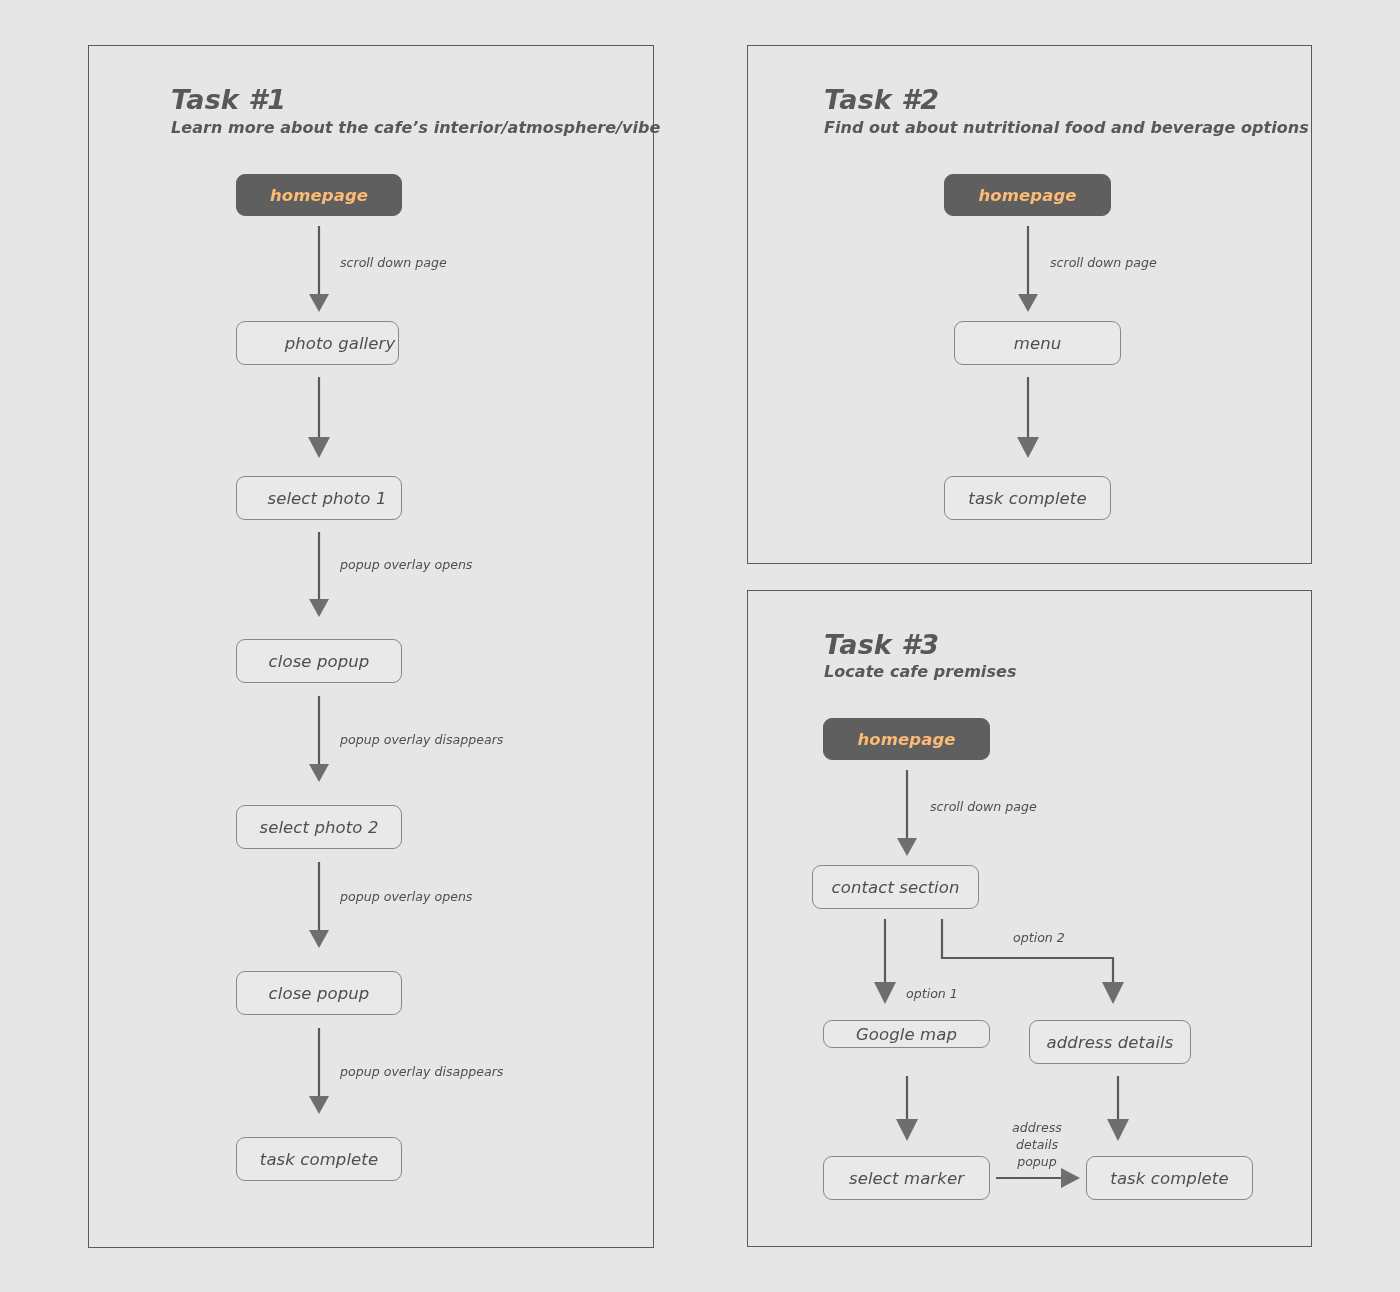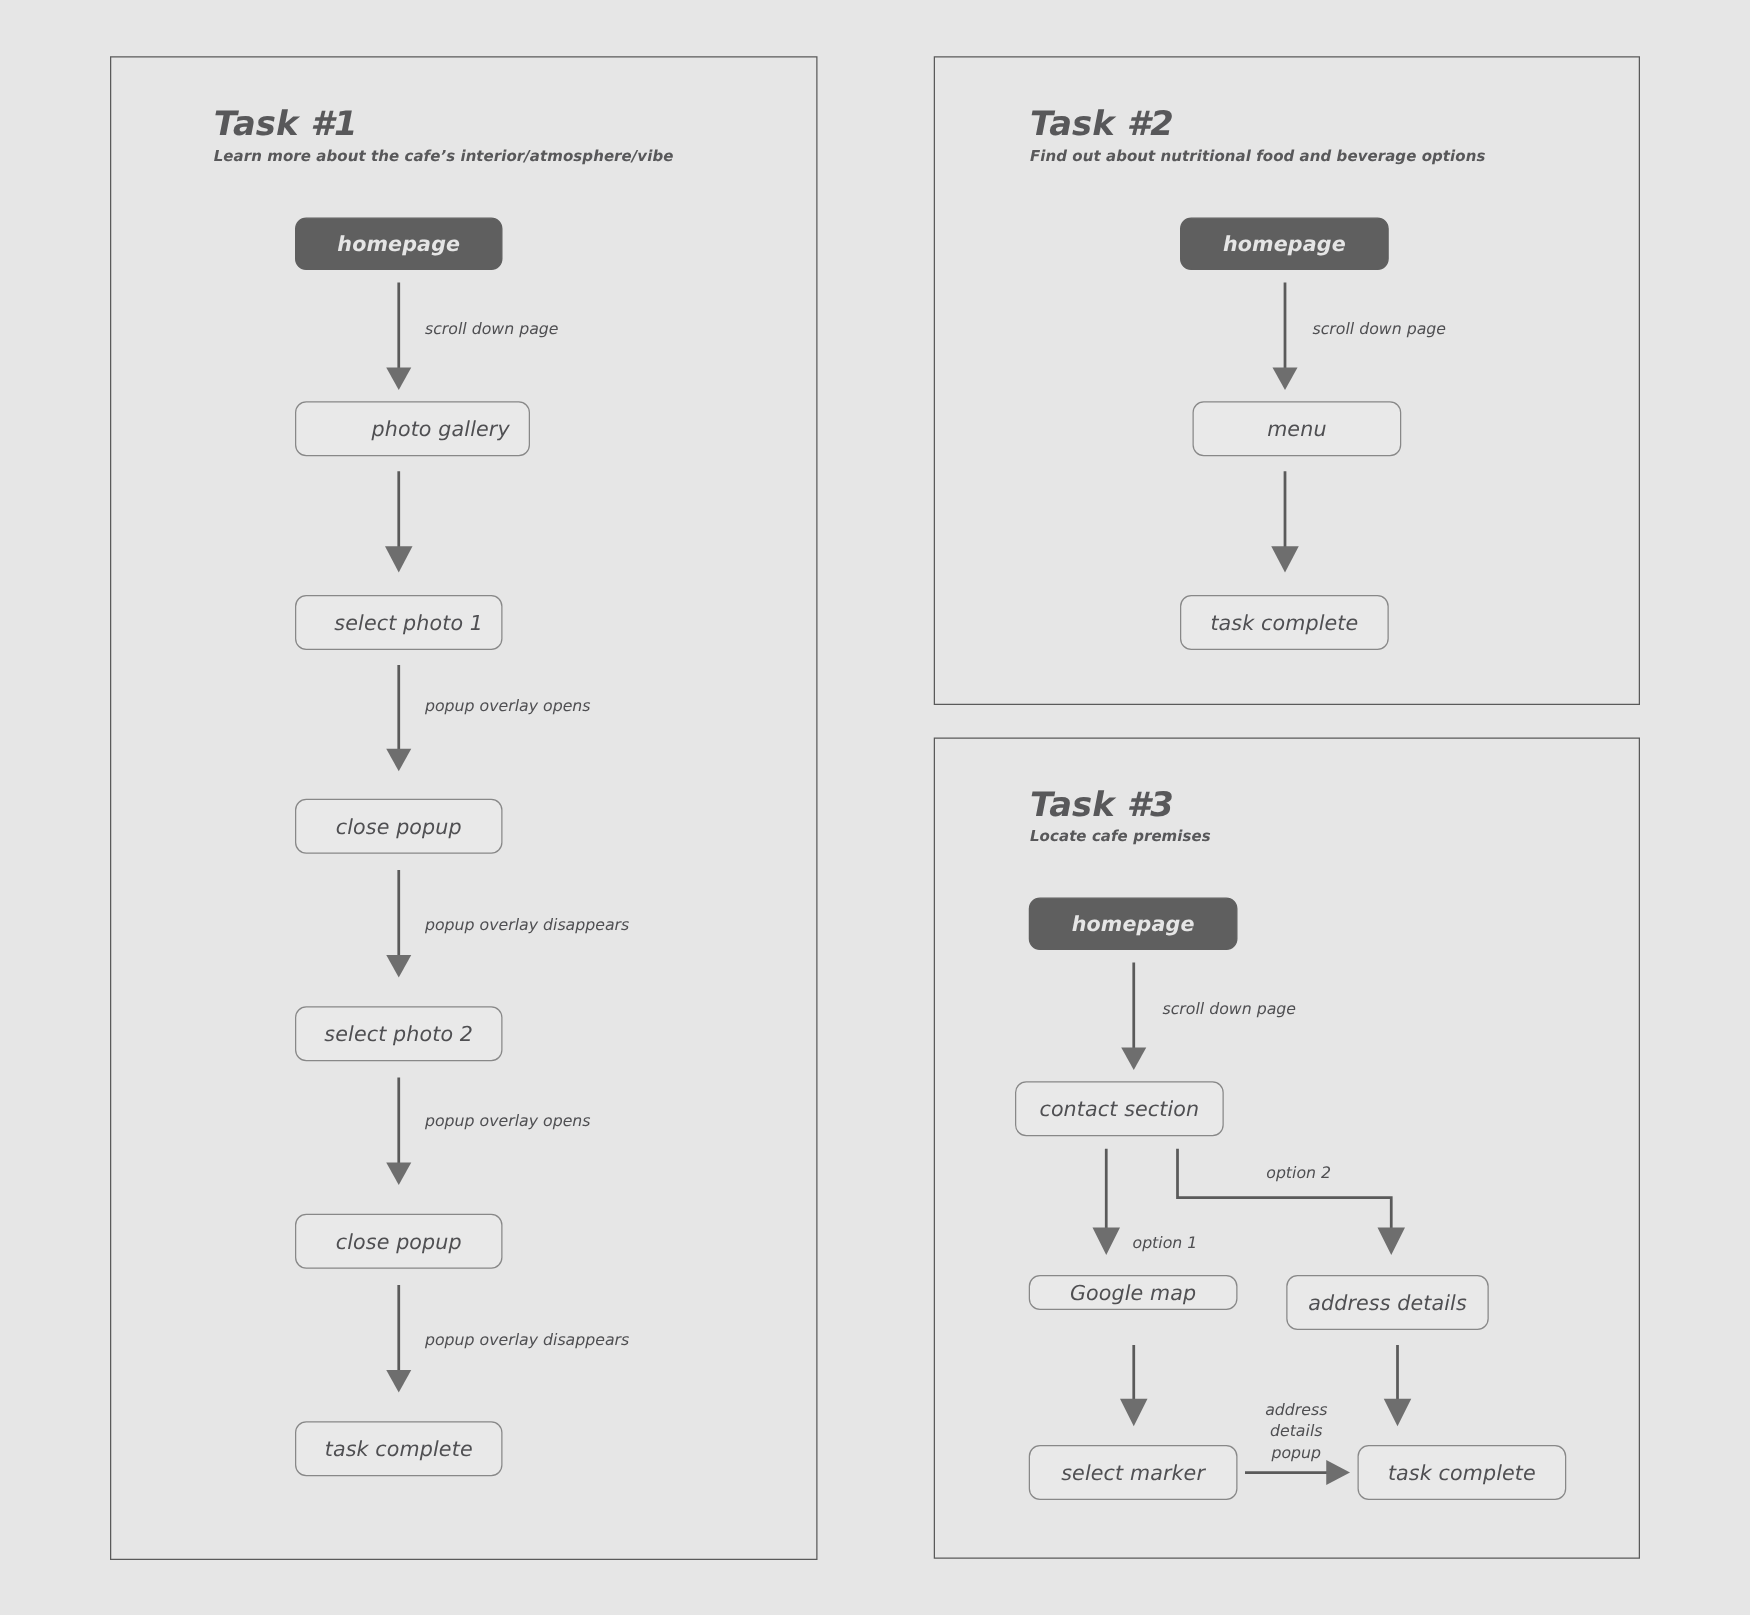--- a/index.html
+++ b/index.html
@@ -37,21 +37,21 @@
     font-weight: bold;
     font-size: 27px;
     color: #58585a;
     letter-spacing: 0.1px;
     white-space: nowrap;
   }
   .task-sub {
     position: absolute;
     font-style: italic;
     font-weight: bold;
-    font-size: 12px;
+    font-size: 16px;
     color: #58585a;
     letter-spacing: 0.05px;
     white-space: nowrap;
   }
 
   .node {
     position: absolute;
     box-sizing: border-box;
     border-radius: 9px;
     display: flex;
@@ -63,21 +63,21 @@
     white-space: nowrap;
   }
   .node.plain {
     background: #e9e9e9;
     border: 1.4px solid #888888;
     color: #4f4f52;
   }
   .node.filled {
     background: #5f5f5f;
     border: 1.4px solid #5f5f5f;
-    color: #e5e5e5;
+    color: #fdba74;
     font-weight: bold;
   }
 
   .edge-label {
     position: absolute;
     font-style: italic;
     font-size: 12.6px;
     color: #4f4f52;
     white-space: nowrap;
     line-height: 1.35;
@@ -100,21 +100,21 @@
 </head>
 <body>
 
 <div id="canvas">
 
   <div class="card" id="card-1"></div>
   <div class="task-title" style="left:171px; top:84px;">Task #1</div>
   <div class="task-sub" style="left:171px; top:118px;">Learn more about the cafe’s interior/atmosphere/vibe</div>
 
   <div class="node filled" style="left:236px; top:174px; width:166px; height:42px;">homepage</div>
-  <div class="node plain" style="left:236px; top:321px; width:188px; height:44px;padding-left:45px;">photo gallery</div>
+  <div class="node plain" style="left:236px; top:321px; width:163px; height:44px;padding-left:45px;">photo gallery</div>
   <div class="node plain" style="left:236px; top:476px; width:166px; height:44px;padding-left:16px;">select photo 1</div>
   <div class="node plain" style="left:236px; top:639px; width:166px; height:44px;">close popup</div>
   <div class="node plain" style="left:236px; top:805px; width:166px; height:44px;">select photo 2</div>
   <div class="node plain" style="left:236px; top:971px; width:166px; height:44px;">close popup</div>
   <div class="node plain" style="left:236px; top:1137px; width:166px; height:44px;">task complete</div>
 
   <div class="edge-label" style="left:340px; top:254px;">scroll down page</div>
   <div class="edge-label" style="left:340px; top:556px;">popup overlay opens</div>
   <div class="edge-label" style="left:340px; top:731px;">popup overlay disappears</div>
   <div class="edge-label" style="left:340px; top:888px;">popup overlay opens</div>

